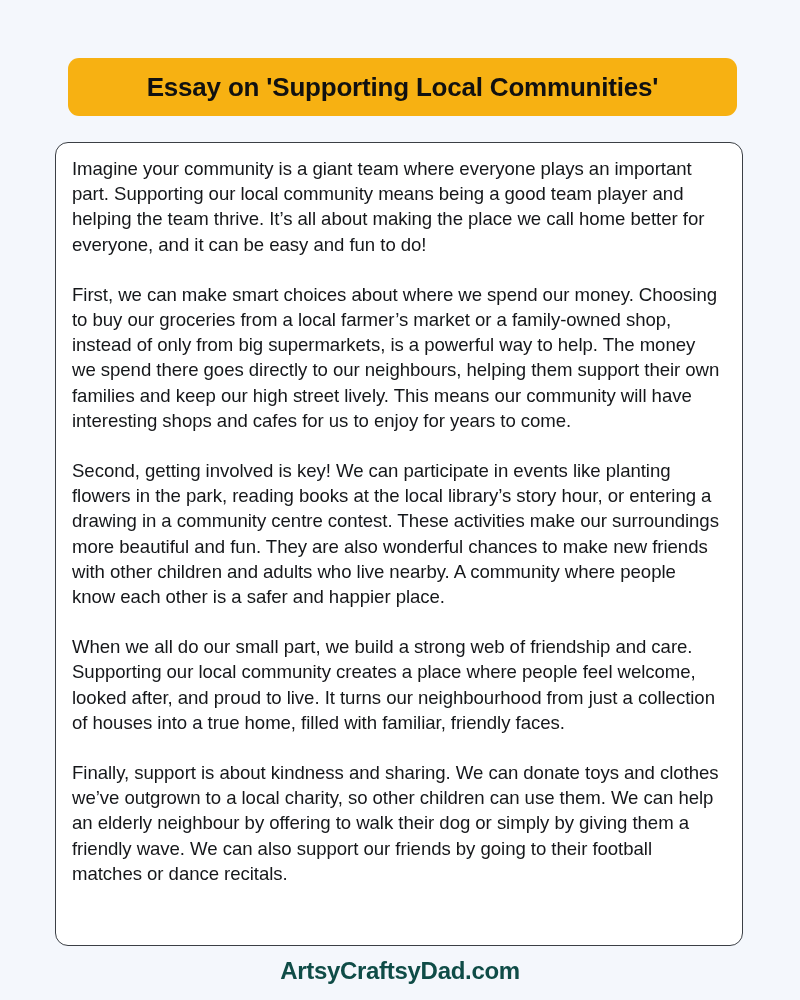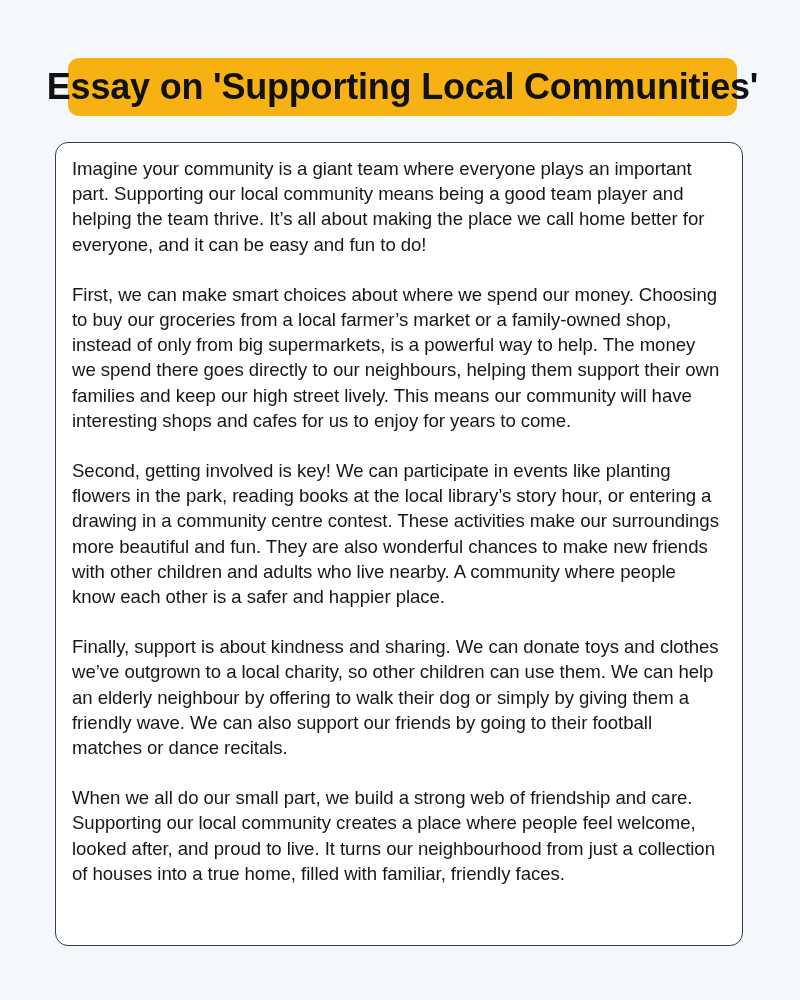--- a/index.html
+++ b/index.html
@@ -27,21 +27,21 @@
     width: 669px;
     height: 58px;
     background: #f7b112;
     border-radius: 11px;
     display: flex;
     align-items: center;
     justify-content: center;
     box-sizing: border-box;
   }
   .title-text {
-    font-size: 36px;
+    font-size: 26px;
     font-weight: bold;
     color: #111111;
     letter-spacing: -0.2px;
     white-space: nowrap;
     line-height: 1;
   }
   
   .essay-card {
     position: absolute;
     left: 55px;
@@ -87,19 +87,20 @@
 
   <div class="title-banner">
     <span class="title-text">Essay on 'Supporting Local Communities'</span>
   </div>
 
   <div class="essay-card">
     <div class="essay-body">
       <p>Imagine your community is a giant team where everyone plays an important part. Supporting our local community means being a good team player and helping the team thrive. It’s all about making the place we call home better for everyone, and it can be easy and fun to do!</p>
       <p>First, we can make smart choices about where we spend our money. Choosing to buy our groceries from a local farmer’s market or a family-owned shop, instead of only from big supermarkets, is a powerful way to help. The money we spend there goes directly to our neighbours, helping them support their own families and keep our high street lively. This means our community will have interesting shops and cafes for us to enjoy for years to come.</p>
       <p>Second, getting involved is key! We can participate in events like planting flowers in the park, reading books at the local library’s story hour, or entering a drawing in a community centre contest. These activities make our surroundings more beautiful and fun. They are also wonderful chances to make new friends with other children and adults who live nearby. A community where people know each other is a safer and happier place.</p>
+      <p>When we all do our small part, we build a strong web of friendship and care. Supporting our local community creates a place where people feel welcome, looked after, and proud to live. It turns our neighbourhood from just a collection of houses into a true home, filled with familiar, friendly faces.</p>
       <p>Finally, support is about kindness and sharing. We can donate toys and clothes we’ve outgrown to a local charity, so other children can use them. We can help an elderly neighbour by offering to walk their dog or simply by giving them a friendly wave. We can also support our friends by going to their football matches or dance recitals.</p>
-      <p>When we all do our small part, we build a strong web of friendship and care. Supporting our local community creates a place where people feel welcome, looked after, and proud to live. It turns our neighbourhood from just a collection of houses into a true home, filled with familiar, friendly faces.</p>
     </div>
   </div>
 
+  <div class="footer-brand">ArtsyCraftsyDad.com</div>
 
 </div>
 
 </body></html>

